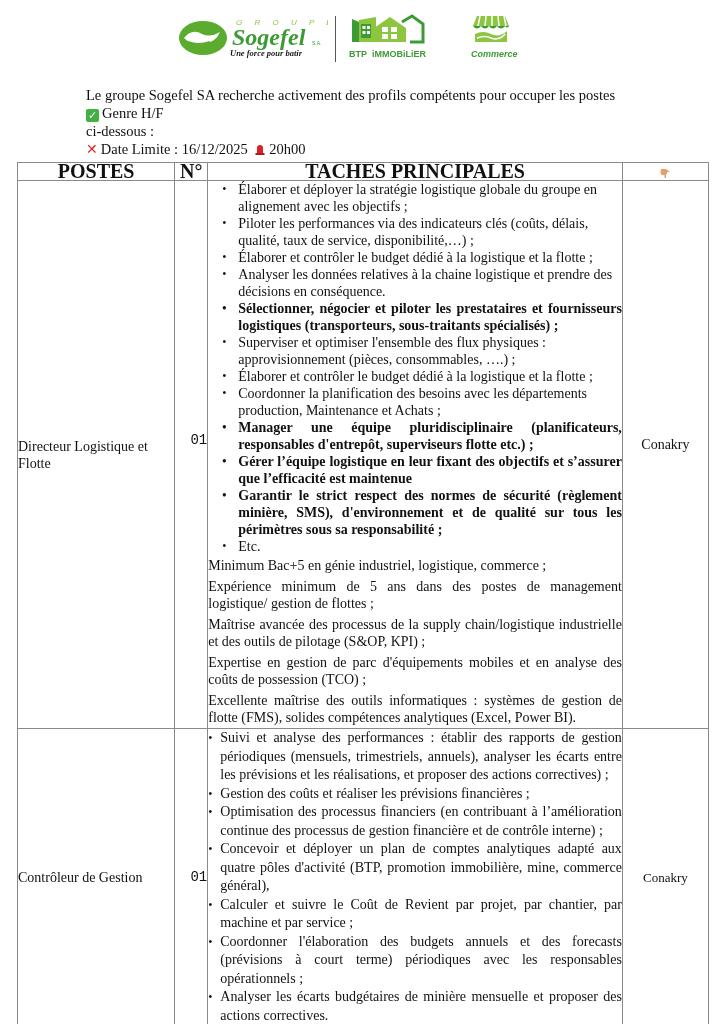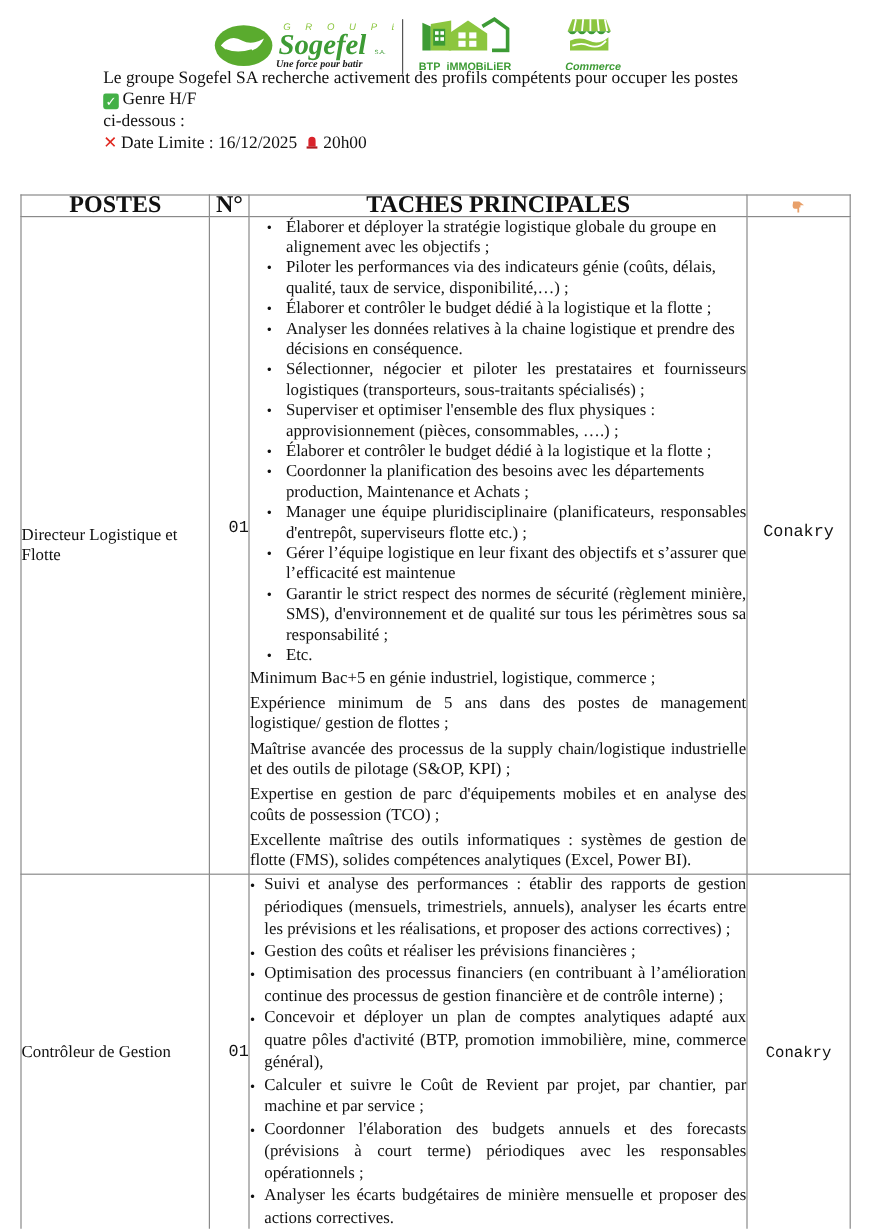--- a/index.html
+++ b/index.html
@@ -16,21 +16,21 @@
   .brand .lbl {
     font-family: "Liberation Sans", "DejaVu Sans", sans-serif; font-weight: bold; font-size: 9px; color: #3d9b35;
     display: block; margin-top: 1px;
   }
   .brand.btp { left: 349px; width: 40px; }
   .brand.immo { left: 372px; width: 66px; }
   .brand.com { left: 471px; width: 58px; }
   .brand.com .lbl { font-style: italic; }
 
   .intro {
-    position: absolute; left: 86px; top: 56px; width: 560px;
+    position: absolute; left: 86px; top: 86px; width: 560px;
     font-size: 14.5px; line-height: 18px;
   }
   .intro .line { display: block; }
   .icon-check {
     display: inline-block; width: 13px; height: 13px; background: #43b046; border-radius: 2px;
     color: #fff; font-size: 11px; line-height: 13px; text-align: center; vertical-align: -1px;
     font-family: "DejaVu Sans", sans-serif; margin-right: 3px;
   }
   .icon-cross { color: #e0271f; font-family: "DejaVu Sans", sans-serif; font-size: 14px; font-weight: bold; margin-right: 3px; }
   .icon-alarm {
@@ -43,27 +43,27 @@
   }
   table.jobs td, table.jobs th { border: 1px solid #8a8a8a; vertical-align: middle; padding: 0; }
   table.jobs th { font-weight: bold; font-size: 20px; height: 17px; text-align: center; }
   .col-poste { width: 157px; }
   .col-num { width: 33px; }
   .col-taches { width: 414px; }
   .col-lieu { width: 86px; }
   td.poste { text-align: left; padding: 0 6px; }
   td.num { text-align: right; font-family: Liberation Mono, monospace; }
   td.num span.n1 { position: relative; top: -14px; }
-  td.lieu { text-align: center; font-family: Liberation Mono, monospace; }
+  td.lieu { text-align: center; }
   td.lieu span.l1 { position: relative; top: -10px; }
   td.taches { padding: 0 4px 0 6px; }
   ul.tasks1 { list-style: none; margin: 0; padding: 0; }
   ul.tasks1 li { position: relative; padding-left: 30px; margin: 0; }
   ul.tasks1 li::before { content: "\2022"; position: absolute; left: 14px; top: 0; font-size: 12px; }
-  ul.tasks1 li.just { text-align: justify; }
+  ul.tasks1 li.just { text-align: justify; font-weight: bold; }
   .reqs p { margin: 0; padding: 2px 0; text-align: justify; line-height: 17px; }
   ul.tasks2 { list-style: none; margin: 0; padding: 0; }
   ul.tasks2 li { position: relative; padding-left: 12px; margin: 0; line-height: 18.5px; text-align: justify; }
   ul.tasks2 li::before { content: "\2022"; position: absolute; left: 0; top: 0; font-size: 12px; }
   .hdr-pointer { display: inline-block; width: 14px; height: 14px; vertical-align: middle; }
   .lieu2 { font-size: 13px; }
 </style>
 </head>
 <body>
 
@@ -155,21 +155,21 @@
     <tr>
       <td class="poste">
         <span>Directeur Logistique et Flotte</span>
       </td>
       <td class="num">
         <span class="n1">01</span>
       </td>
       <td class="taches">
         <ul class="tasks1">
           <li>Élaborer et déployer la stratégie logistique globale du groupe en alignement avec les objectifs ;</li>
-          <li>Piloter les performances via des indicateurs génie (coûts, délais, qualité, taux de service, disponibilité,…) ;</li>
+          <li>Piloter les performances via des indicateurs clés (coûts, délais, qualité, taux de service, disponibilité,…) ;</li>
           <li>Élaborer et contrôler le budget dédié à la logistique et la flotte ;</li>
           <li>Analyser les données relatives à la chaine logistique et prendre des décisions en conséquence.</li>
           <li class="just">Sélectionner, négocier et piloter les prestataires et fournisseurs logistiques (transporteurs, sous-traitants spécialisés) ;</li>
           <li>Superviser et optimiser l'ensemble des flux physiques : approvisionnement (pièces, consommables, ….) ;</li>
           <li>Élaborer et contrôler le budget dédié à la logistique et la flotte ;</li>
           <li>Coordonner la planification des besoins avec les départements production, Maintenance et Achats ;</li>
           <li class="just">Manager une équipe pluridisciplinaire (planificateurs, responsables d'entrepôt, superviseurs flotte etc.) ;</li>
           <li class="just">Gérer l’équipe logistique en leur fixant des objectifs et s’assurer que l’efficacité est maintenue</li>
           <li class="just">Garantir le strict respect des normes de sécurité (règlement minière, SMS), d'environnement et de qualité sur tous les périmètres sous sa responsabilité ;</li>
           <li>Etc.</li>

